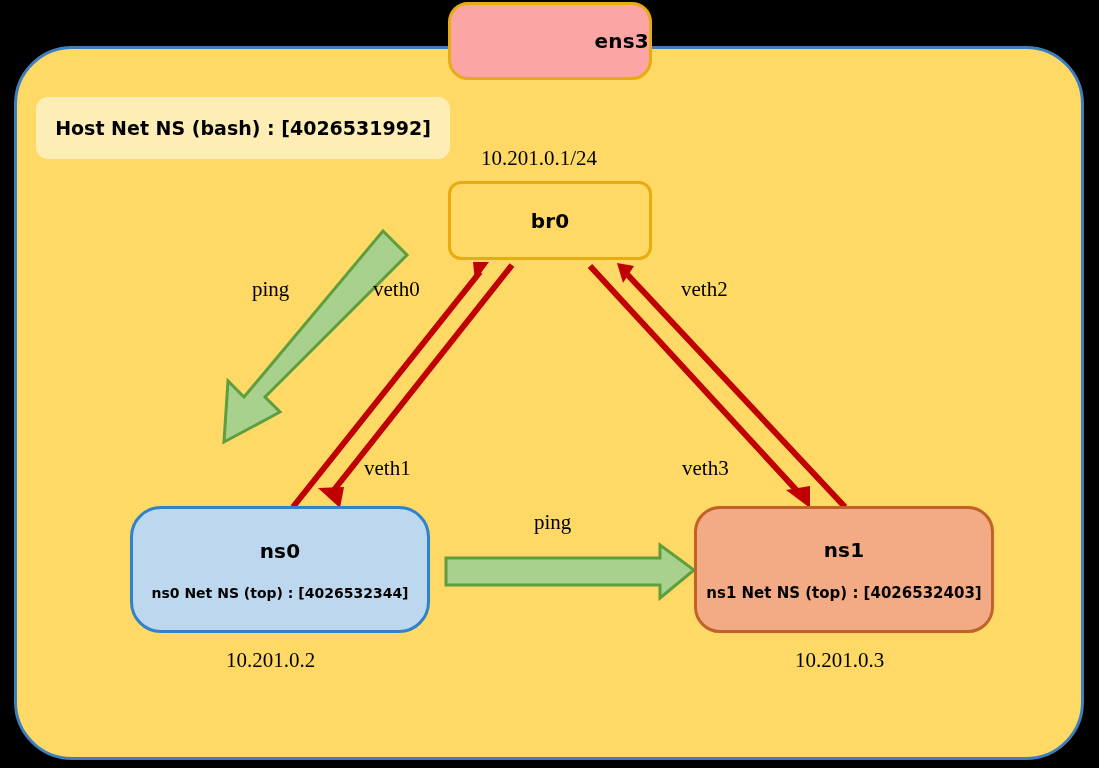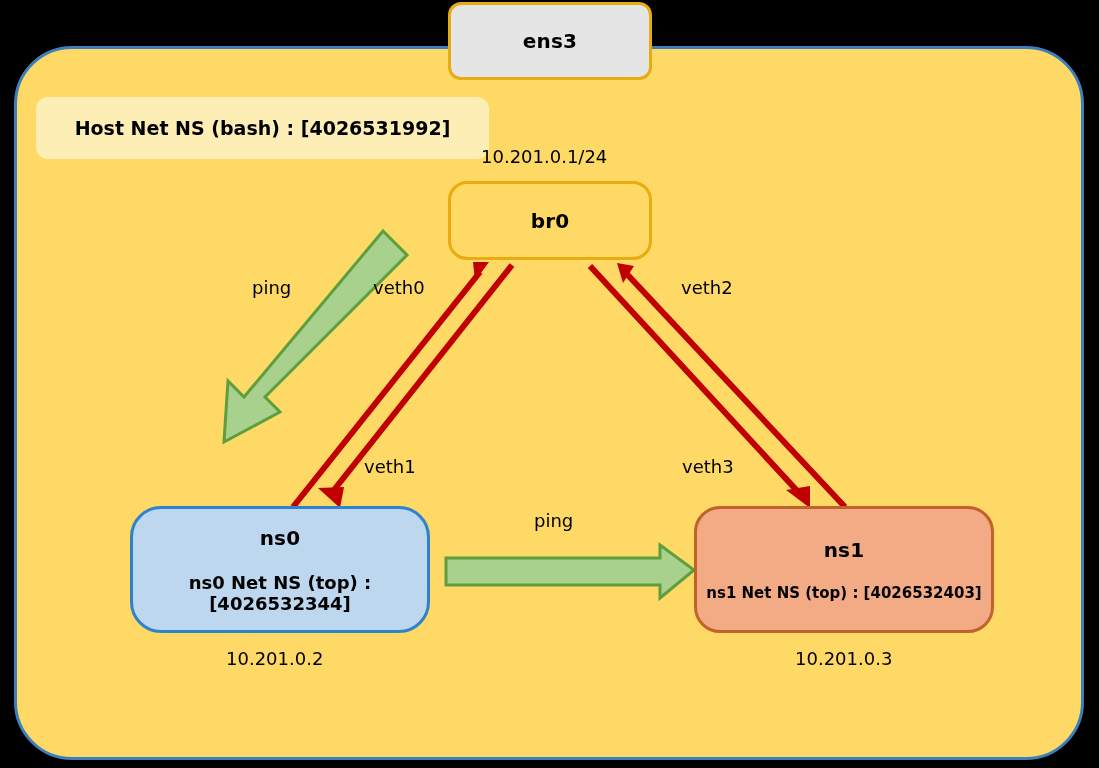--- a/index.html
+++ b/index.html
@@ -47,90 +47,92 @@
   .node .subtitle {
     font-weight: bold;
     color: #000000;
   }
 
   .box-ens3 {
     left: 448px;
     top: 2px;
     width: 204px;
     height: 78px;
-    background: #e5e5e5;
+    background: #fca5a5;
     border: 3px solid #e8ab10;
-    border-radius: 13px;
-    z-index: 6;
+    border-radius: 20px;
+    z-index: 6;
+    align-items: flex-end;
   }
   .box-ens3 .title { font-size: 20px; }
 
   .box-br0 {
     left: 448px;
     top: 181px;
     width: 204px;
     height: 79px;
     background: #ffd966;
     border: 3px solid #e8ab10;
-    border-radius: 19px;
+    border-radius: 13px;
     z-index: 6;
   }
   .box-br0 .title { font-size: 20px; }
 
   .box-ns0 {
     left: 130px;
     top: 506px;
     width: 300px;
     height: 127px;
     background: #bdd7ee;
     border: 3px solid #2e83cb;
     border-radius: 31px;
     z-index: 6;
   }
   .box-ns0 .title { font-size: 20px; margin-bottom: 22px; }
-  .box-ns0 .subtitle { font-size: 18px; }
+  .box-ns0 .subtitle { font-size: 14px; }
 
   .box-ns1 {
     left: 694px;
     top: 506px;
     width: 300px;
     height: 127px;
     background: #f2ab85;
     border: 3px solid #c0622a;
     border-radius: 26px;
     z-index: 6;
   }
   .box-ns1 .title { font-size: 20px; margin-bottom: 22px; }
   .box-ns1 .subtitle { font-size: 15px; }
 
   
   .host-badge {
     position: absolute;
     left: 36px;
     top: 97px;
-    width: 453px;
+    width: 414px;
     height: 62px;
     background: #fdeeb6;
     border-radius: 12px;
     display: flex;
     align-items: center;
     justify-content: center;
     font-size: 19px;
     font-weight: bold;
     color: #000000;
     z-index: 6;
   }
 
   
   .label {
     position: absolute;
     color: #000000;
-    font-size: 18px;
+    font-size: 21px;
     white-space: nowrap;
     z-index: 7;
+    font-family: Liberation Serif, serif;
   }
 
   .lbl-br0-ip   { left: 481px; top: 146px; }
   .lbl-ping-1   { left: 252px; top: 277px; }
   .lbl-veth0    { left: 373px; top: 277px; }
   .lbl-veth2    { left: 681px; top: 277px; }
   .lbl-veth1    { left: 364px; top: 456px; }
   .lbl-veth3    { left: 682px; top: 456px; }
   .lbl-ping-2   { left: 534px; top: 510px; }
   .lbl-ns0-ip   { left: 226px; top: 648px; text-align: right; }

